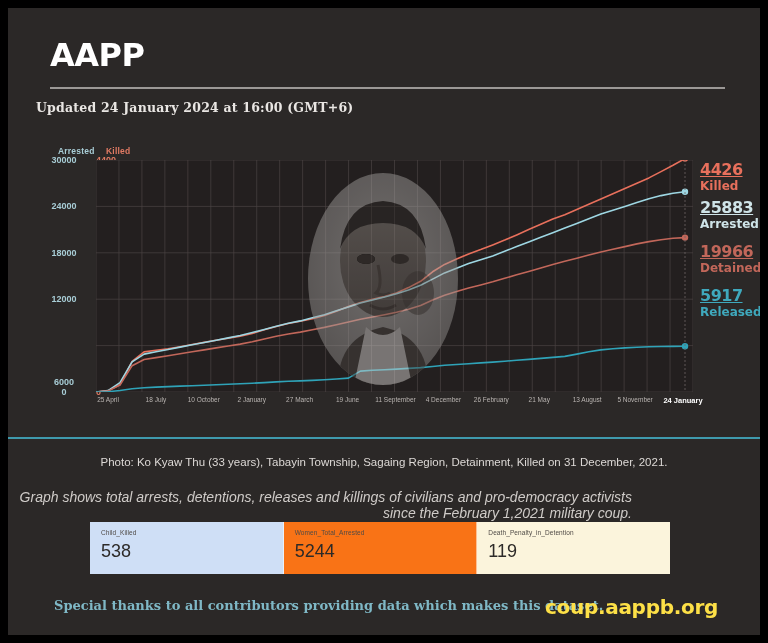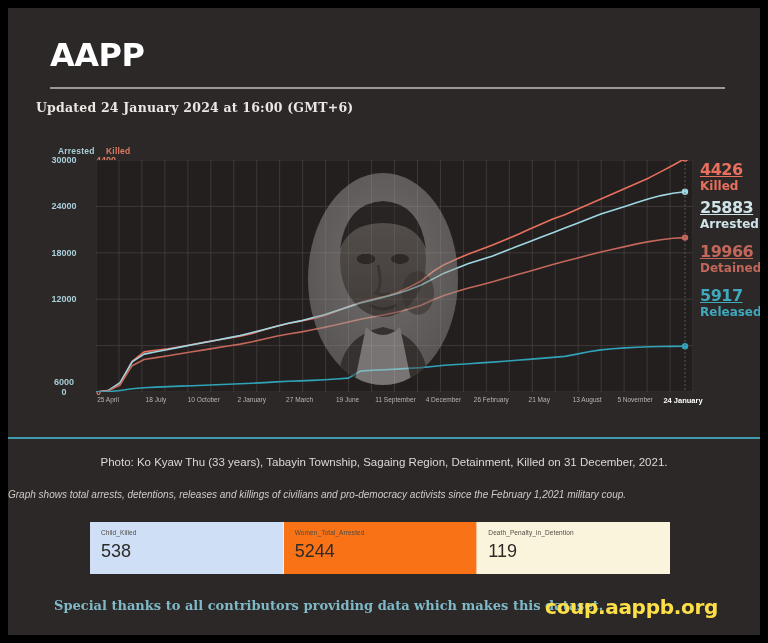--- a/index.html
+++ b/index.html
@@ -64,22 +64,22 @@
 
   
   .divider{position:absolute;left:0;top:429px;width:752px;height:2px;background:#3f9aad;}
 
   
   .caption{
     position:absolute;left:0;top:448px;width:752px;text-align:center;
     font-size:11.5px;color:#ddd9d6;font-family:"Liberation Sans",sans-serif;
   }
   .sub-caption{
-    position:absolute;left:0;top:481px;width:624px;text-align:left;
-    font-size:10px;font-style:italic;color:#cfcbc8;font-family:"Liberation Sans",sans-serif;
+    position:absolute;left:0;top:481px;width:624px;text-align:right;
+    font-size:14px;font-style:italic;color:#cfcbc8;font-family:"Liberation Sans",sans-serif;
   }
 
   
   .stats{position:absolute;left:82px;top:514px;width:580px;height:52px;display:flex;}
   .stat{flex:1;padding:7px 0 0 11px;box-sizing:border-box;border-right:1px solid rgba(255,255,255,.55);}
   .stat:last-child{border-right:none;}
   .stat .k{font-size:6.5px;color:#4f4a46;letter-spacing:.1px;font-family:"Liberation Sans",sans-serif;}
   .stat .v{font-size:18px;color:#2d2a28;margin-top:5px;font-family:"Liberation Sans",sans-serif;}
 
   

